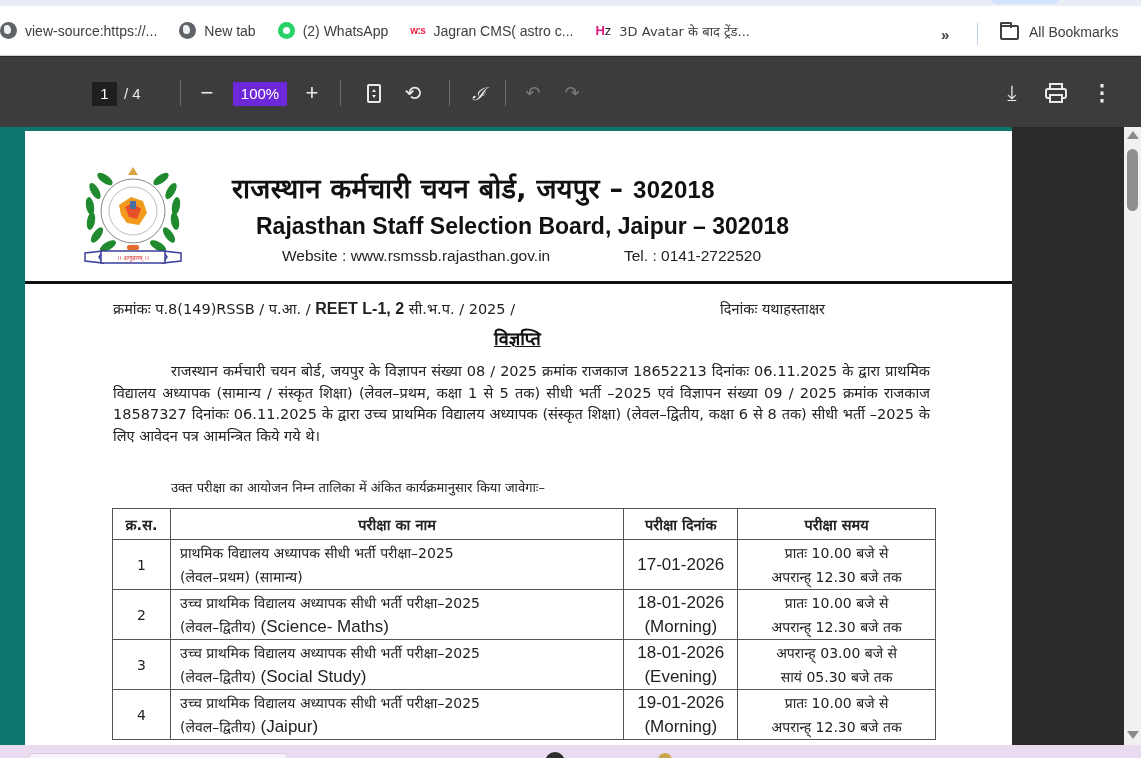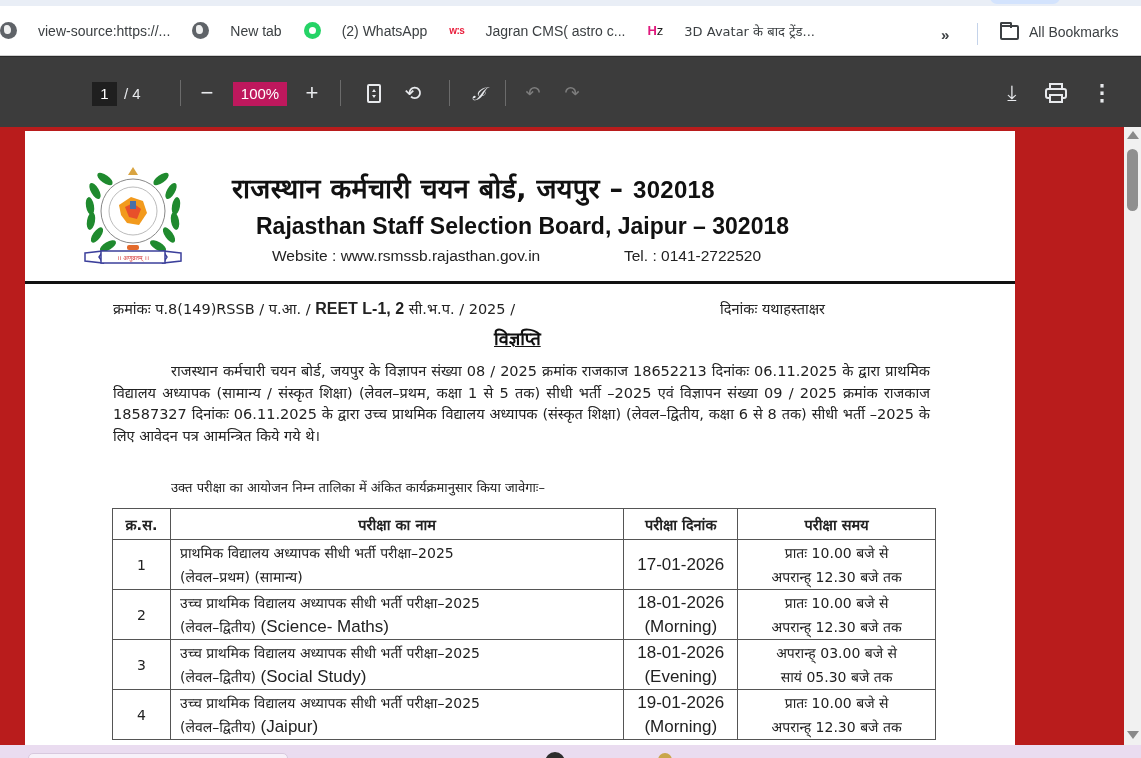--- a/index.html
+++ b/index.html
@@ -2,21 +2,21 @@
 <html><head>
 <meta charset="utf-8">
 <style>
   * { box-sizing: border-box; margin: 0; padding: 0; }
   html, body { width: 1141px; height: 758px; overflow: hidden; background: #2a2a2a; font-family: "Liberation Sans", sans-serif; }
 
   
   .topstrip { position: absolute; left: 0; top: 0; width: 1141px; height: 6px; background: #e9eef6; }
   .topstrip .pill { position: absolute; left: 990px; top: -10px; width: 70px; height: 14px; border-radius: 10px; background: #d3e3fd; }
   .bookmarks { position: absolute; left: 0; top: 6px; width: 1141px; height: 50px; background: #ffffff; display: flex; align-items: center; font-size: 14px; color: #3c4043; border-bottom: 1px solid #d0d0d0; }
-  .bm { display: flex; align-items: center; gap: 21px; margin-right: 22px; white-space: nowrap; }
+  .bm { display: flex; align-items: center; gap: 8px; margin-right: 22px; white-space: nowrap; }
   .bm:first-child { margin-left: 0; }
   .bm-icon { width: 17px; height: 17px; border-radius: 50%; display: inline-block; flex-shrink: 0; }
   .globe { background: #5f6368; position: relative; }
   .globe::after { content: ""; position: absolute; left: 4px; top: 3px; width: 7px; height: 9px; border-radius: 40% 60% 50% 50%; background: #fff; opacity: .9; }
   .wa { background: #25d366; position: relative; }
   .wa::after { content: ""; position: absolute; left: 5px; top: 5px; width: 7px; height: 7px; border-radius: 50%; background: #fff; }
   .wms { width: auto; height: auto; border-radius: 0; font-size: 10px; font-weight: bold; color: #e91e3c; letter-spacing: -0.5px; }
   .hz { width: auto; height: auto; border-radius: 0; font-size: 13px; font-weight: normal; color: #222; }
   .hz b { color: #e0197d; }
   .chev { position: absolute; left: 941px; top: 20px; font-size: 15px; font-weight: bold; color: #3c4043; }
@@ -24,40 +24,40 @@
   .allbm { position: absolute; left: 1000px; top: 18px; display: flex; align-items: center; gap: 10px; font-size: 14px; color: #3c4043; }
   .folder { width: 19px; height: 15px; border: 2px solid #3c4043; border-radius: 2px; position: relative; }
   .folder::before { content: ""; position: absolute; left: -2px; top: -5px; width: 8px; height: 4px; border: 2px solid #3c4043; border-bottom: none; border-radius: 2px 2px 0 0; }
 
   
   .pdfbar { position: absolute; left: 0; top: 57px; width: 1141px; height: 70px; background: #3c3c3c; color: #fff; }
   .pagebox { position: absolute; left: 92px; top: 25px; width: 25px; height: 24px; background: #1f1f1f; color: #fff; font-size: 15px; text-align: center; line-height: 24px; }
   .pagetotal { position: absolute; left: 124px; top: 28px; font-size: 15px; color: #e8eaed; }
   .tsep { position: absolute; top: 23px; width: 1px; height: 26px; background: #6b6b6b; }
   .tbtn { position: absolute; top: 22px; width: 28px; height: 28px; display: flex; align-items: center; justify-content: center; color: #e8eaed; font-size: 22px; }
-  .zoombox { position: absolute; left: 233px; top: 25px; width: 54px; height: 24px; background: #be185d; color: #fff; font-size: 15px; text-align: center; line-height: 24px; }
+  .zoombox { position: absolute; left: 233px; top: 25px; width: 54px; height: 24px; background: #6d28d9; color: #fff; font-size: 15px; text-align: center; line-height: 24px; }
   .fitpage { width: 14px; height: 19px; border: 2px solid #e8eaed; border-radius: 2px; position: relative; }
   .fitpage::before { content: ""; position: absolute; left: 3px; top: 3px; width: 0; height: 0; border-left: 2px solid transparent; border-right: 2px solid transparent; border-bottom: 3px solid #e8eaed; }
   .fitpage::after { content: ""; position: absolute; left: 3px; bottom: 3px; width: 0; height: 0; border-left: 2px solid transparent; border-right: 2px solid transparent; border-top: 3px solid #e8eaed; }
   .dimmed { color: #7d7d7d; }
 
   
-  .viewer { position: absolute; left: 0; top: 127px; width: 1124px; height: 618px; background: #b91c1c; overflow: hidden; }
+  .viewer { position: absolute; left: 0; top: 127px; width: 1012px; height: 618px; background: #0f766e; overflow: hidden; }
   .page { position: absolute; left: 25px; top: 4px; width: 990px; height: 700px; background: #ffffff; }
   .scrollbar { position: absolute; left: 1124px; top: 127px; width: 17px; height: 618px; background: #f1f1f1; }
   .sb-up { position: absolute; left: 3px; top: 4px; width: 0; height: 0; border-left: 6px solid transparent; border-right: 6px solid transparent; border-bottom: 8px solid #8a8a8a; }
   .sb-thumb { position: absolute; left: 3px; top: 22px; width: 11px; height: 62px; border-radius: 6px; background: #8f8f8f; }
   .sb-down { position: absolute; left: 3px; bottom: 6px; width: 0; height: 0; border-left: 6px solid transparent; border-right: 6px solid transparent; border-top: 8px solid #8a8a8a; }
 
   
   .logo { position: absolute; left: 56px; top: 30px; width: 104px; height: 108px; }
   .lh-hindi { position: absolute; left: 207px; top: 38px; font-family: "DejaVu Sans", sans-serif; font-size: 27px; font-weight: bold; color: #111; white-space: nowrap; letter-spacing: 0.3px; }
   .lh-hindi .pin { font-family: "Liberation Sans", sans-serif; font-size: 24px; }
   .lh-eng { position: absolute; left: 231px; top: 82px; font-size: 23px; font-weight: bold; color: #111; white-space: nowrap; text-align: center; }
-  .lh-web { position: absolute; left: 247px; top: 116px; font-size: 15.5px; color: #222; white-space: nowrap; }
+  .lh-web { position: absolute; left: 257px; top: 116px; font-size: 15.5px; color: #222; white-space: nowrap; }
   .lh-tel { position: absolute; left: 599px; top: 116px; font-size: 15.5px; color: #222; white-space: nowrap; }
   .rule { position: absolute; left: 0; top: 150px; width: 990px; height: 3px; background: #111; }
 
   .hi { font-family: "DejaVu Sans", sans-serif; }
   .refno { position: absolute; left: 88px; top: 167px; font-size: 14.5px; color: #222; white-space: nowrap; }
   .refno .en { font-family: "Liberation Sans", sans-serif; font-weight: bold; font-size: 16px; }
   .dated { position: absolute; left: 695px; top: 167px; font-size: 14.5px; color: #222; white-space: nowrap; }
   .notice-title { position: absolute; left: 469px; top: 195px; font-size: 18px; font-weight: bold; text-decoration: underline; color: #111; }
 
   .para { position: absolute; left: 88px; top: 230px; width: 817px; font-size: 14.5px; line-height: 21.5px; color: #222; text-align: justify; text-indent: 58px; }

